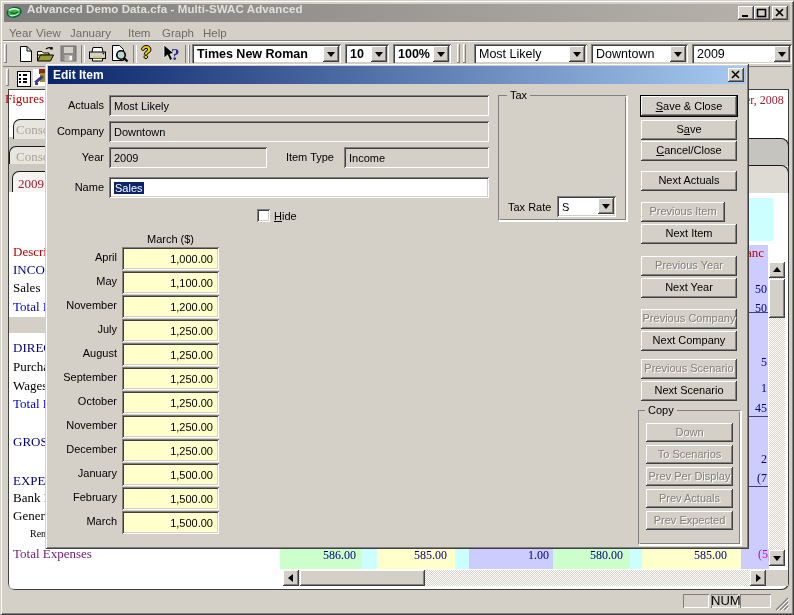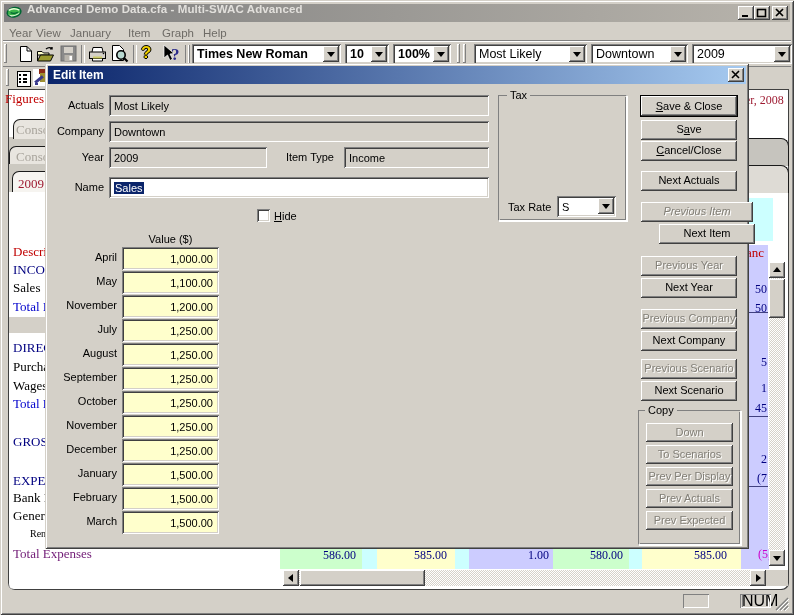--- a/index.html
+++ b/index.html
@@ -265,21 +265,21 @@
     <div class="abs sbbtn" style="left:742px;top:481px;width:16px;height:16px;">
       <svg width="16" height="16">
           <path d="M11 8 L6 4 L6 12 Z" fill="#000"></path>
         </svg></div>
     <div class="abs" style="left:758px;top:481px;width:22px;height:16px;background:#d4d0c8;"></div>
   </div>
 
   <div class="abs" style="left:3px;top:590px;width:788px;height:1px;background:#d4d0c8;"></div>
   <div class="abs" style="left:3px;top:591px;width:788px;height:21px;background:#d4d0c8;"></div>
   <div class="abs" style="left:683px;top:594px;width:26px;height:14px;box-shadow: inset 1px 1px 0 #808080, inset -1px -1px 0 #fff;"></div>
-  <div class="abs" style="left:711px;top:594px;width:27px;height:14px;box-shadow: inset 1px 1px 0 #808080, inset -1px -1px 0 #fff;font-size:16px;text-align:center;line-height:14px;margin-left:31px;">NUM</div>
+  <div class="abs" style="left:711px;top:594px;width:27px;height:14px;box-shadow: inset 1px 1px 0 #808080, inset -1px -1px 0 #fff;font-size:13px;text-align:center;line-height:14px;">NUM</div>
   <div class="abs" style="left:740px;top:594px;width:31px;height:14px;box-shadow: inset 1px 1px 0 #808080, inset -1px -1px 0 #fff;"></div>
   <div class="abs" style="left:775px;top:597px;width:14px;height:14px;">
     <svg width="14" height="14">
       <path d="M13 1 L1 13 M13 5 L5 13 M13 9 L9 13" stroke="#808080" stroke-width="1.3"></path>
       <path d="M14 2 L2 14 M14 6 L6 14 M14 10 L10 14" stroke="#fff" stroke-width="1"></path>
     </svg>
   </div>
 
   <div class="abs" id="dialog">
     <div class="abs" id="dtitle">
@@ -308,21 +308,21 @@
         <span>Income</span>
       </div>
     <div class="abs dlabel" style="left:5px;top:118px;width:54px;">Name</div>
     <div class="abs field" style="left:64px;top:114px;width:380px;height:21px;background:#fff;">
         <span style="background:#0a246a;color:#fff;padding:0 1px;">Sales</span>
       </div>
 
     <div class="abs" style="left:212px;top:146px;width:13px;height:13px;background:#fff;box-shadow: inset 1px 1px 0 #808080, inset -1px -1px 0 #fff, inset 2px 2px 0 #404040, inset -2px -2px 0 #d4d0c8;"></div>
     <div class="abs" style="left:229px;top:147px;font-size:11px;"><u>H</u>ide</div>
 
-    <div class="abs" style="left:77px;top:170px;width:97px;text-align:center;font-size:11px;">Value ($)</div>
+    <div class="abs" style="left:77px;top:170px;width:97px;text-align:center;font-size:11px;">March ($)</div>
     <div class="abs mlabel" style="top:188px;">April</div>
       <div class="abs monthfield" style="top:184px;">
         <span>1,000.00</span>
       </div>
     <div class="abs mlabel" style="top:212px;">May</div>
       <div class="abs monthfield" style="top:208px;">
         <span>1,100.00</span>
       </div>
     <div class="abs mlabel" style="top:236px;">November</div>
       <div class="abs monthfield" style="top:232px;">
@@ -371,22 +371,22 @@
     <div class="abs" style="left:512px;top:133px;width:59px;height:21px;background:#fff;box-shadow: inset 1px 1px 0 #808080, inset -1px -1px 0 #fff, inset 2px 2px 0 #404040, inset -2px -2px 0 #d4d0c8;">
       <span style="position:absolute;left:5px;top:5px;font-size:11px;">S</span>
       <span class="drop" style="top:2px;right:2px;"></span>
     </div>
 
     <div class="abs" style="left:595px;top:32px;width:98px;height:22px;background:#000;"></div>
     <div class="abs btn" style="left:596px;top:33px;width:96px;height:20px;line-height:20px;"><u>S</u>ave &amp; Close</div>
     <div class="abs btn" style="left:596px;top:57px;width:96px;height:20px;">S<u>a</u>ve</div>
     <div class="abs btn" style="left:596px;top:78px;width:96px;height:20px;"><u>C</u>ancel/Close</div>
     <div class="abs btn" style="left:596px;top:108px;width:96px;height:20px;">Next Actuals</div>
-    <div class="abs btn dis" style="left:596px;top:139px;width:112px;height:20px;font-style:italic;">Previous Item</div>
-    <div class="abs btn" style="left:596px;top:161px;width:96px;height:20px;margin-left:18px;">Next Item</div>
+    <div class="abs btn dis" style="left:596px;top:139px;width:84px;height:20px;">Previous Item</div>
+    <div class="abs btn" style="left:596px;top:161px;width:96px;height:20px;">Next Item</div>
     <div class="abs btn dis" style="left:596px;top:193px;width:96px;height:20px;">Previous Year</div>
     <div class="abs btn" style="left:596px;top:215px;width:96px;height:20px;">Next Year</div>
     <div class="abs btn dis" style="left:596px;top:246px;width:96px;height:20px;">Previous Company</div>
     <div class="abs btn" style="left:596px;top:268px;width:96px;height:20px;">Next Company</div>
     <div class="abs btn dis" style="left:596px;top:296px;width:96px;height:20px;">Previous Scenario</div>
     <div class="abs btn" style="left:596px;top:318px;width:96px;height:20px;">Next Scenario</div>
 
     <div class="abs groupbox" style="left:593px;top:347px;width:101px;height:133px;"></div>
     <div class="abs" style="left:600px;top:341px;background:#d4d0c8;padding:0 3px;font-size:11px;">Copy</div>
     <div class="abs btn dis" style="left:601px;top:360px;width:87px;height:19px;line-height:18px;">Down</div>

